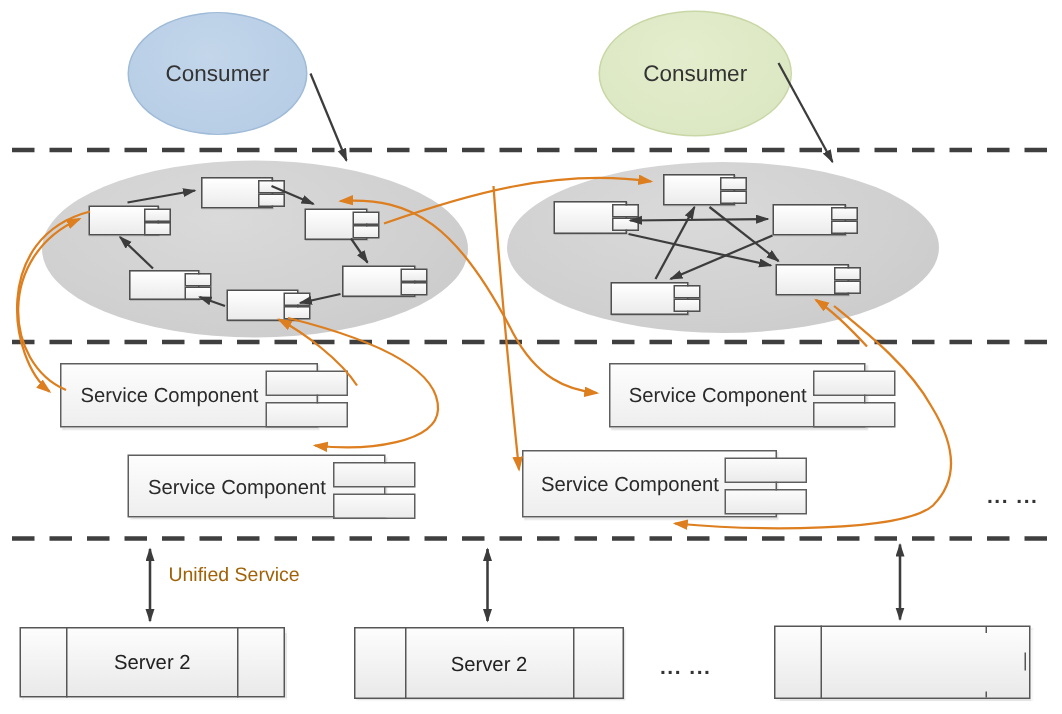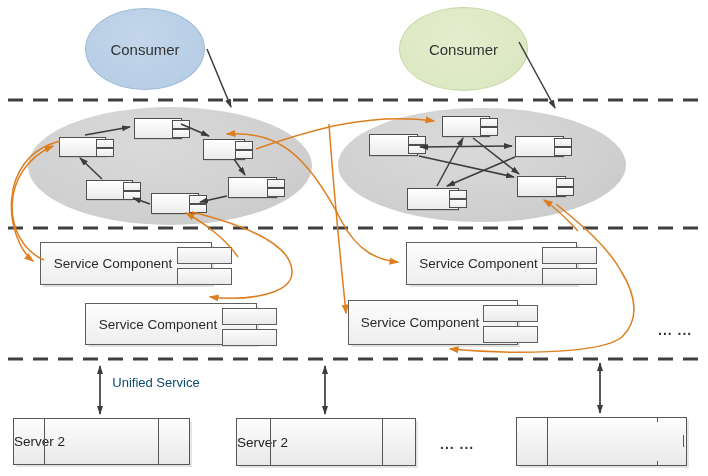--- a/index.html
+++ b/index.html
@@ -21,25 +21,25 @@
   .comp .t1{top:1px}.comp .t2{top:10px}
   
   .sc{position:absolute;border:1.4px solid #5e5e5e;background:linear-gradient(180deg,#fdfdfd,#eeeeee);
       box-shadow:1.5px 1.5px 1px rgba(0,0,0,.12);display:flex;align-items:center;justify-content:center;
       font-size:13.5px;color:#2a2a2a;padding-right:26px;box-sizing:border-box;}
   .sc .btab{position:absolute;width:53px;height:15px;border:1.4px solid #5e5e5e;right:-21px;
             background:linear-gradient(180deg,#fbfbfb,#ebebeb);}
   .sc .b1{top:4px}.sc .b2{top:25px}
   
   .server{position:absolute;border:1.4px solid #565656;background:linear-gradient(180deg,#fdfdfd,#e9e9e9);
-          display:flex;align-items:center;justify-content:flex-start;font-size:13.5px;color:#222;
+          display:flex;align-items:center;justify-content:center;font-size:13.5px;color:#222;
           box-shadow:1.5px 1.5px 1px rgba(0,0,0,.10);}
   .server .vl{position:absolute;top:-1px;bottom:-1px;width:0;border-left:1.3px solid #565656;}
   .server .mark{position:absolute;border-left:1.3px solid #565656;width:0;}
-  .lbl{position:absolute;color:#0c4a6e;}
+  .lbl{position:absolute;color:#a16207;}
   .unified{font-size:13px;line-height:15px;text-align:center;}
   .dots{font-size:14px;font-weight:bold;color:#333;letter-spacing:1px;}
   svg.overlay{position:absolute;left:0;top:0;pointer-events:none;}
 </style>
 </head>
 <body>
 
 <div id="stage">
 
   <div class="cluster" style="left:28px;top:107px;width:284px;height:118px;"></div>

